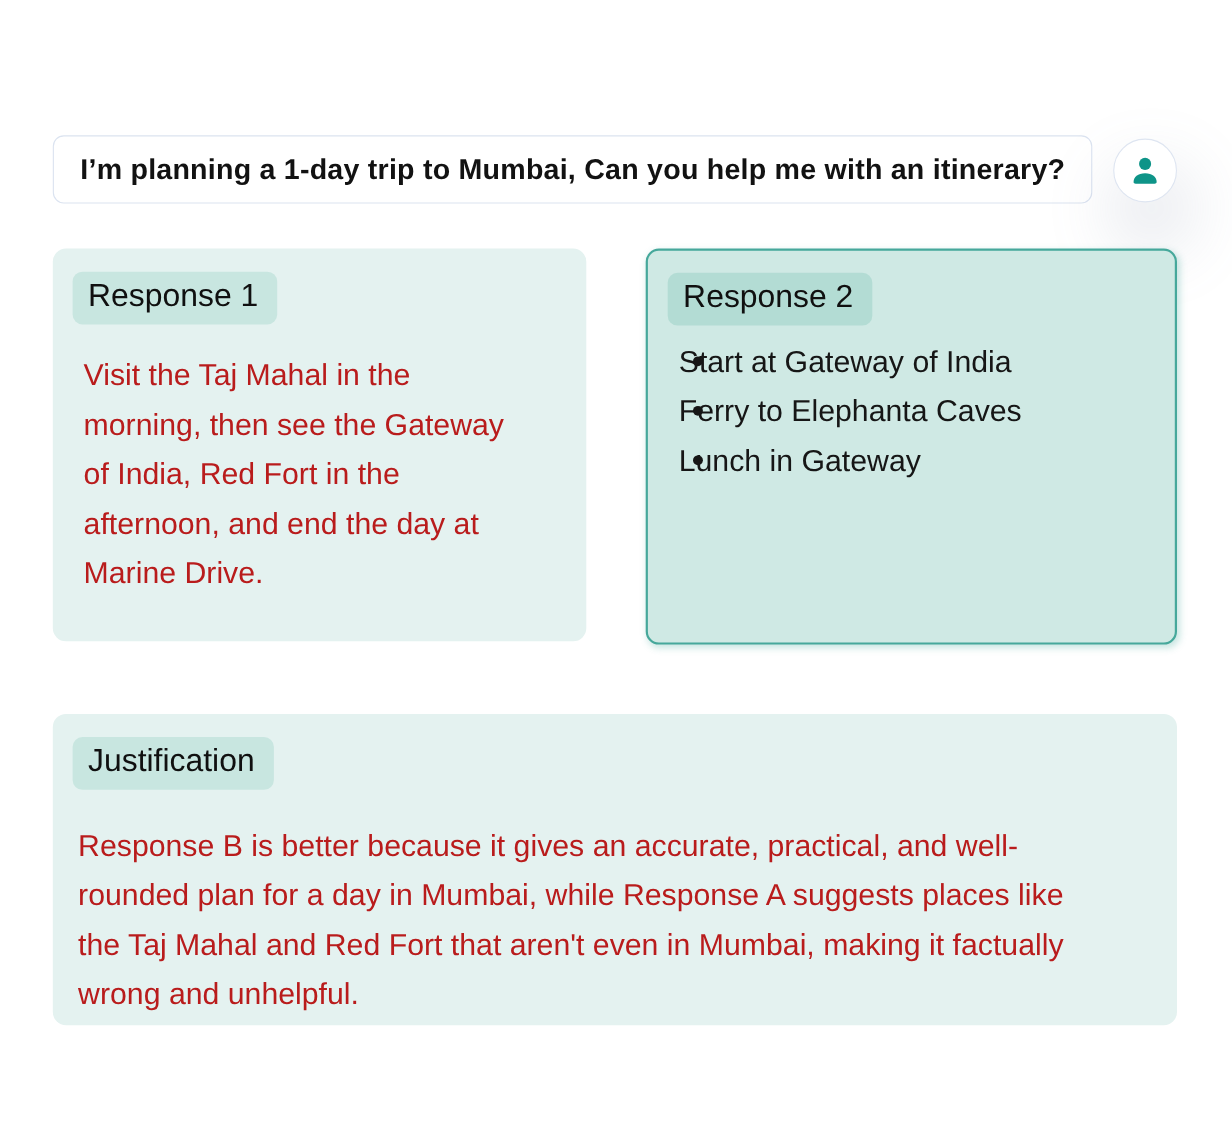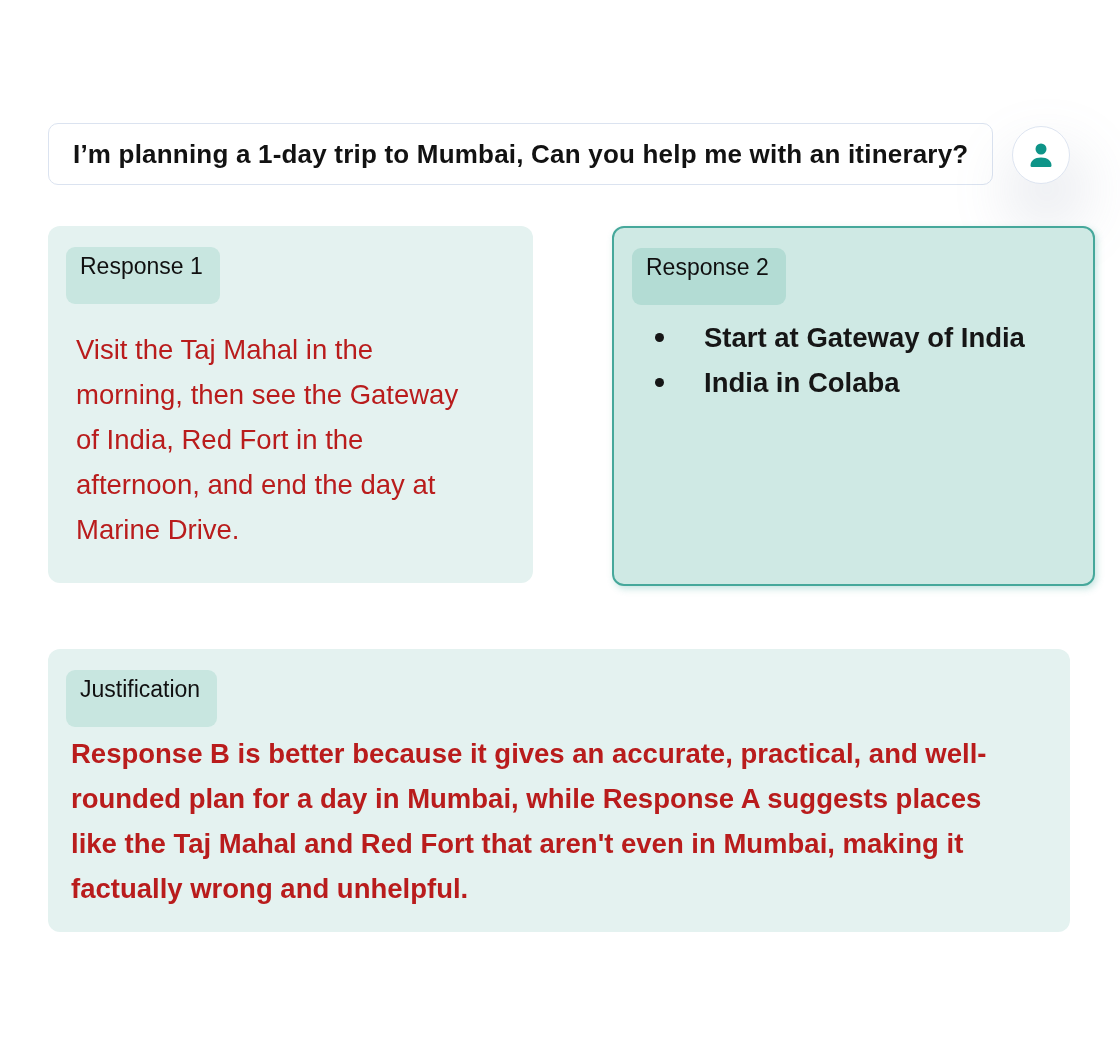--- a/index.html
+++ b/index.html
@@ -37,57 +37,56 @@
   .avatar svg { width: 30px; height: 30px; }
 
   
   .card {
     position: absolute;
     border-radius: 12px;
     background: #e4f2f0;
   }
   .card.response-1 { left: 48px; top: 226px; width: 485px; height: 357px; }
   .card.response-2 {
-    left: 612px; top: 226px; width: 483px; height: 360px;
+    left: 587px; top: 226px; width: 483px; height: 360px;
     background: #cfe9e4;
     border: 2px solid #46a89b;
     box-shadow: 2px 3px 7px rgba(70, 168, 155, 0.30);
   }
   .card.justification { left: 48px; top: 649px; width: 1022px; height: 283px; }
 
   .badge {
     display: inline-block;
     margin: 21px 0 0 18px;
-    padding: 6px 17px 24px 14px;
+    padding: 6px 17px 9px 14px;
     border-radius: 9px;
     background: #c8e6e0;
-    font-size: 23px; font-weight: 500; color: #101010;
+    font-size: 29px; font-weight: 500; color: #101010;
   }
   .card.response-2 .badge { background: #b3dcd4; margin-top: 20px; }
 
   .card-paragraph {
     margin: 23px 26px 0 28px;
     width: 406px;
     font-size: 27.5px; line-height: 45px; font-weight: 400;
     color: #b91c1c;
   }
   .justification .card-paragraph {
-    margin: 4px 40px 0 23px;
+    margin: 28px 40px 0 23px;
     width: 940px;
-    font-weight: bold;
   }
 
   .bullet-list {
     list-style: none;
     margin: 10px 18px 0 0;
   }
   .bullet-list li {
     position: relative;
-    padding-left: 90px;
-    font-size: 27.5px; line-height: 45px; font-weight: 700;
+    padding-left: 28px;
+    font-size: 27.5px; line-height: 45px; font-weight: 400;
     color: #161616;
   }
   .bullet-list li::before {
     content: "";
     position: absolute; left: 41px; top: 18px;
     width: 9px; height: 9px; border-radius: 50%;
     background: #161616;
   }
 </style>
 </head>
@@ -110,21 +109,22 @@
 
   <div class="card response-1">
     <span class="badge">Response 1</span>
     <p class="card-paragraph">Visit the Taj Mahal in the morning, then see the Gateway of India, Red Fort in the afternoon, and end the day at Marine Drive.</p>
   </div>
 
   <div class="card response-2">
     <span class="badge">Response 2</span>
     <ul class="bullet-list">
       <li>Start at Gateway of India</li>
-      <li>India in Colaba</li>
+      <li>Ferry to Elephanta Caves</li>
+      <li>Lunch in Gateway</li>
     </ul>
   </div>
 
   <div class="card justification">
     <span class="badge">Justification</span>
     <p class="card-paragraph">Response B is better because it gives an accurate, practical, and well-rounded plan for a day in Mumbai, while Response A suggests places like the Taj Mahal and Red Fort that aren't even in Mumbai, making it factually wrong and unhelpful.</p>
   </div>
 
 </div>
 

